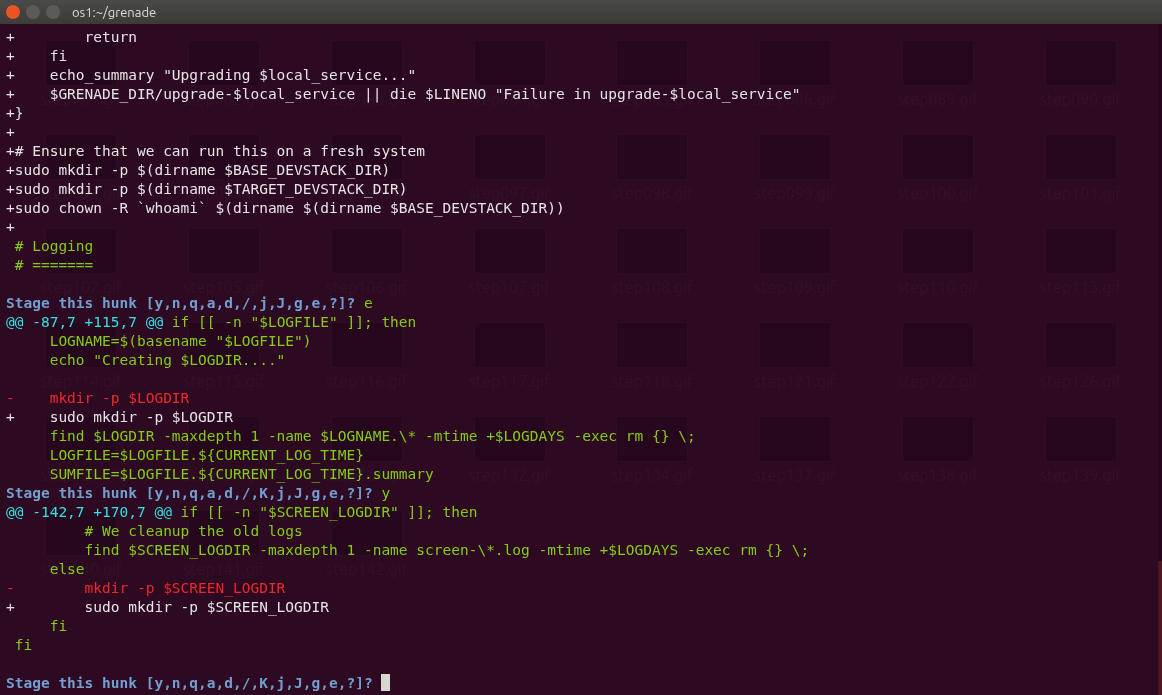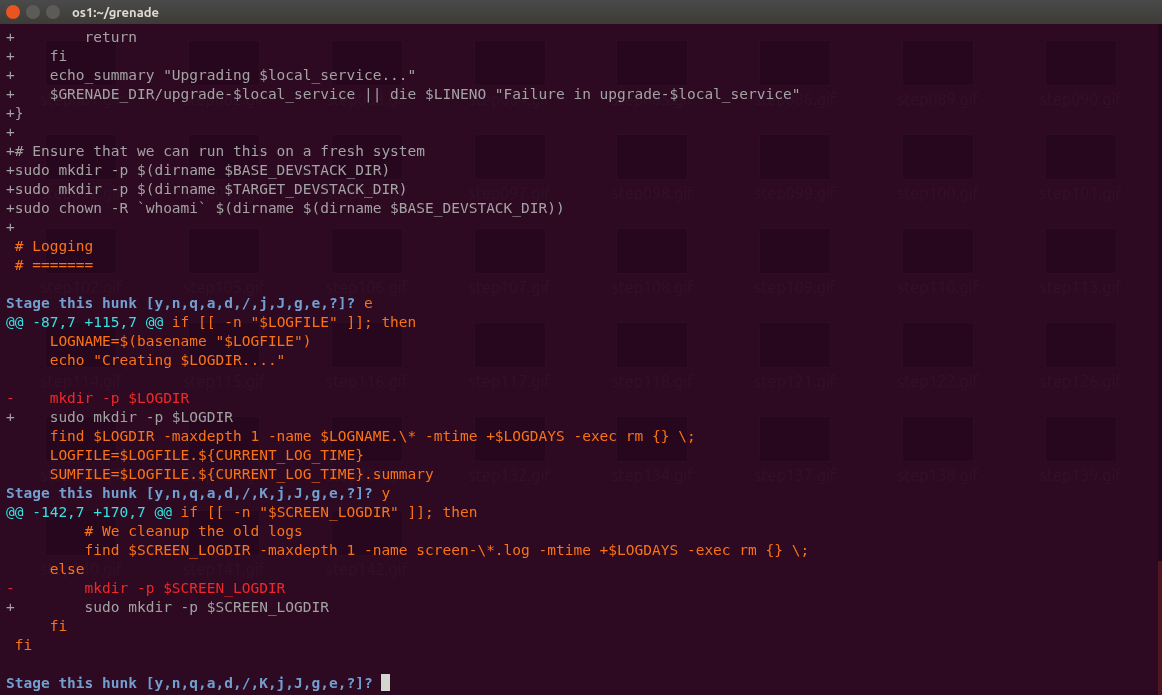--- a/index.html
+++ b/index.html
@@ -43,21 +43,21 @@
   .titlebar {
     height: 24px;
     background: linear-gradient(#4a4a4a, #3c3b37);
     display: flex;
     align-items: center;
     padding: 0 6px;
     gap: 6px;
     color: #dfdbd2;
     font-family: "Ubuntu", sans-serif;
     font-size: 13px;
-    font-weight: bold;
+    font-weight: normal;
     position: relative;
     z-index: 2;
   }
   .btn {
     width: 14px; height: 14px;
     border-radius: 50%;
     display: inline-block;
   }
   .btn.close { background: #e95420; }
   .btn.min   { background: #5c5b57; }
@@ -65,23 +65,23 @@
   .titlebar .title { margin-left: 6px; }
 
   pre.term {
     position: relative;
     z-index: 1;
     padding: 4px 6px;
     white-space: pre;
     background: rgba(45,9,34,0.55);
     height: calc(695px - 24px);
   }
-  .add   { color: #a3a3a3; }
+  .add   { color: #e5e5e5; }
   .del   { color: #ef2929; }
-  .neu   { color: #f97316; text-align: center; }
+  .neu   { color: #84cc16; text-align: center; }
   .pmt   { color: #729fcf; font-weight: bold; }
   .hnk   { color: #34e2e2; }
   .cursor {
     display: inline-block;
     width: 9px; height: 17px;
     background: #d3d7cf;
     vertical-align: text-bottom;
   }
   .sidestrip {
     position: absolute;

